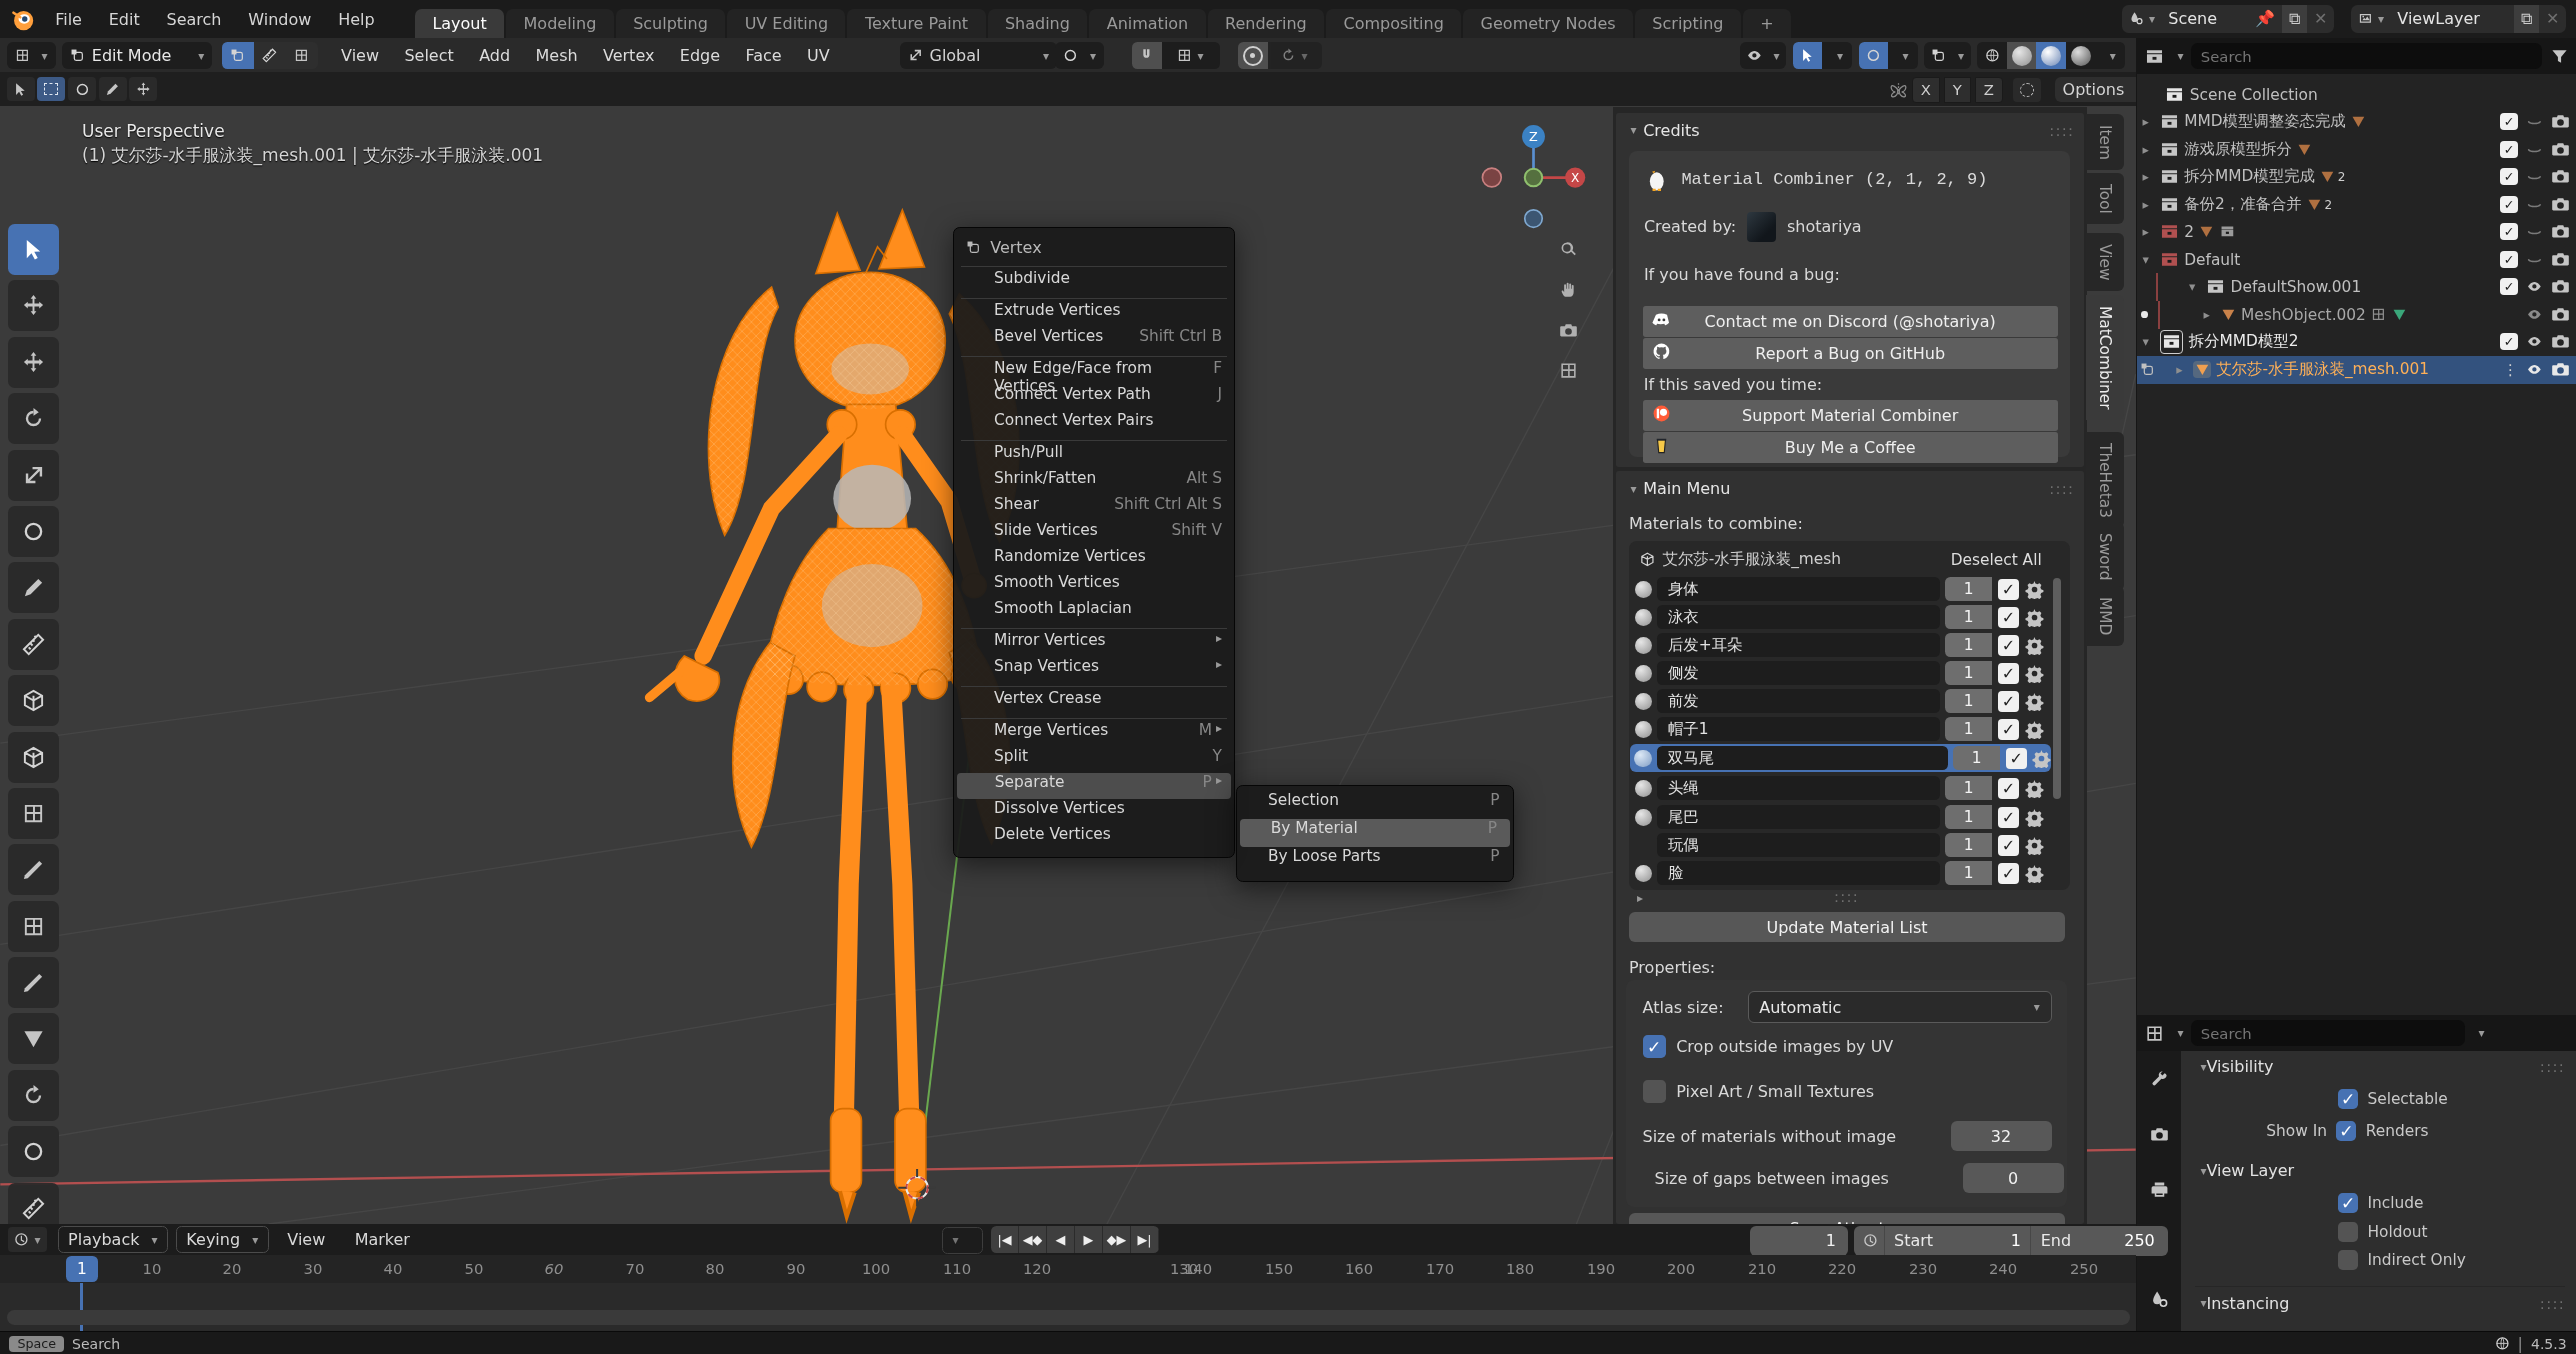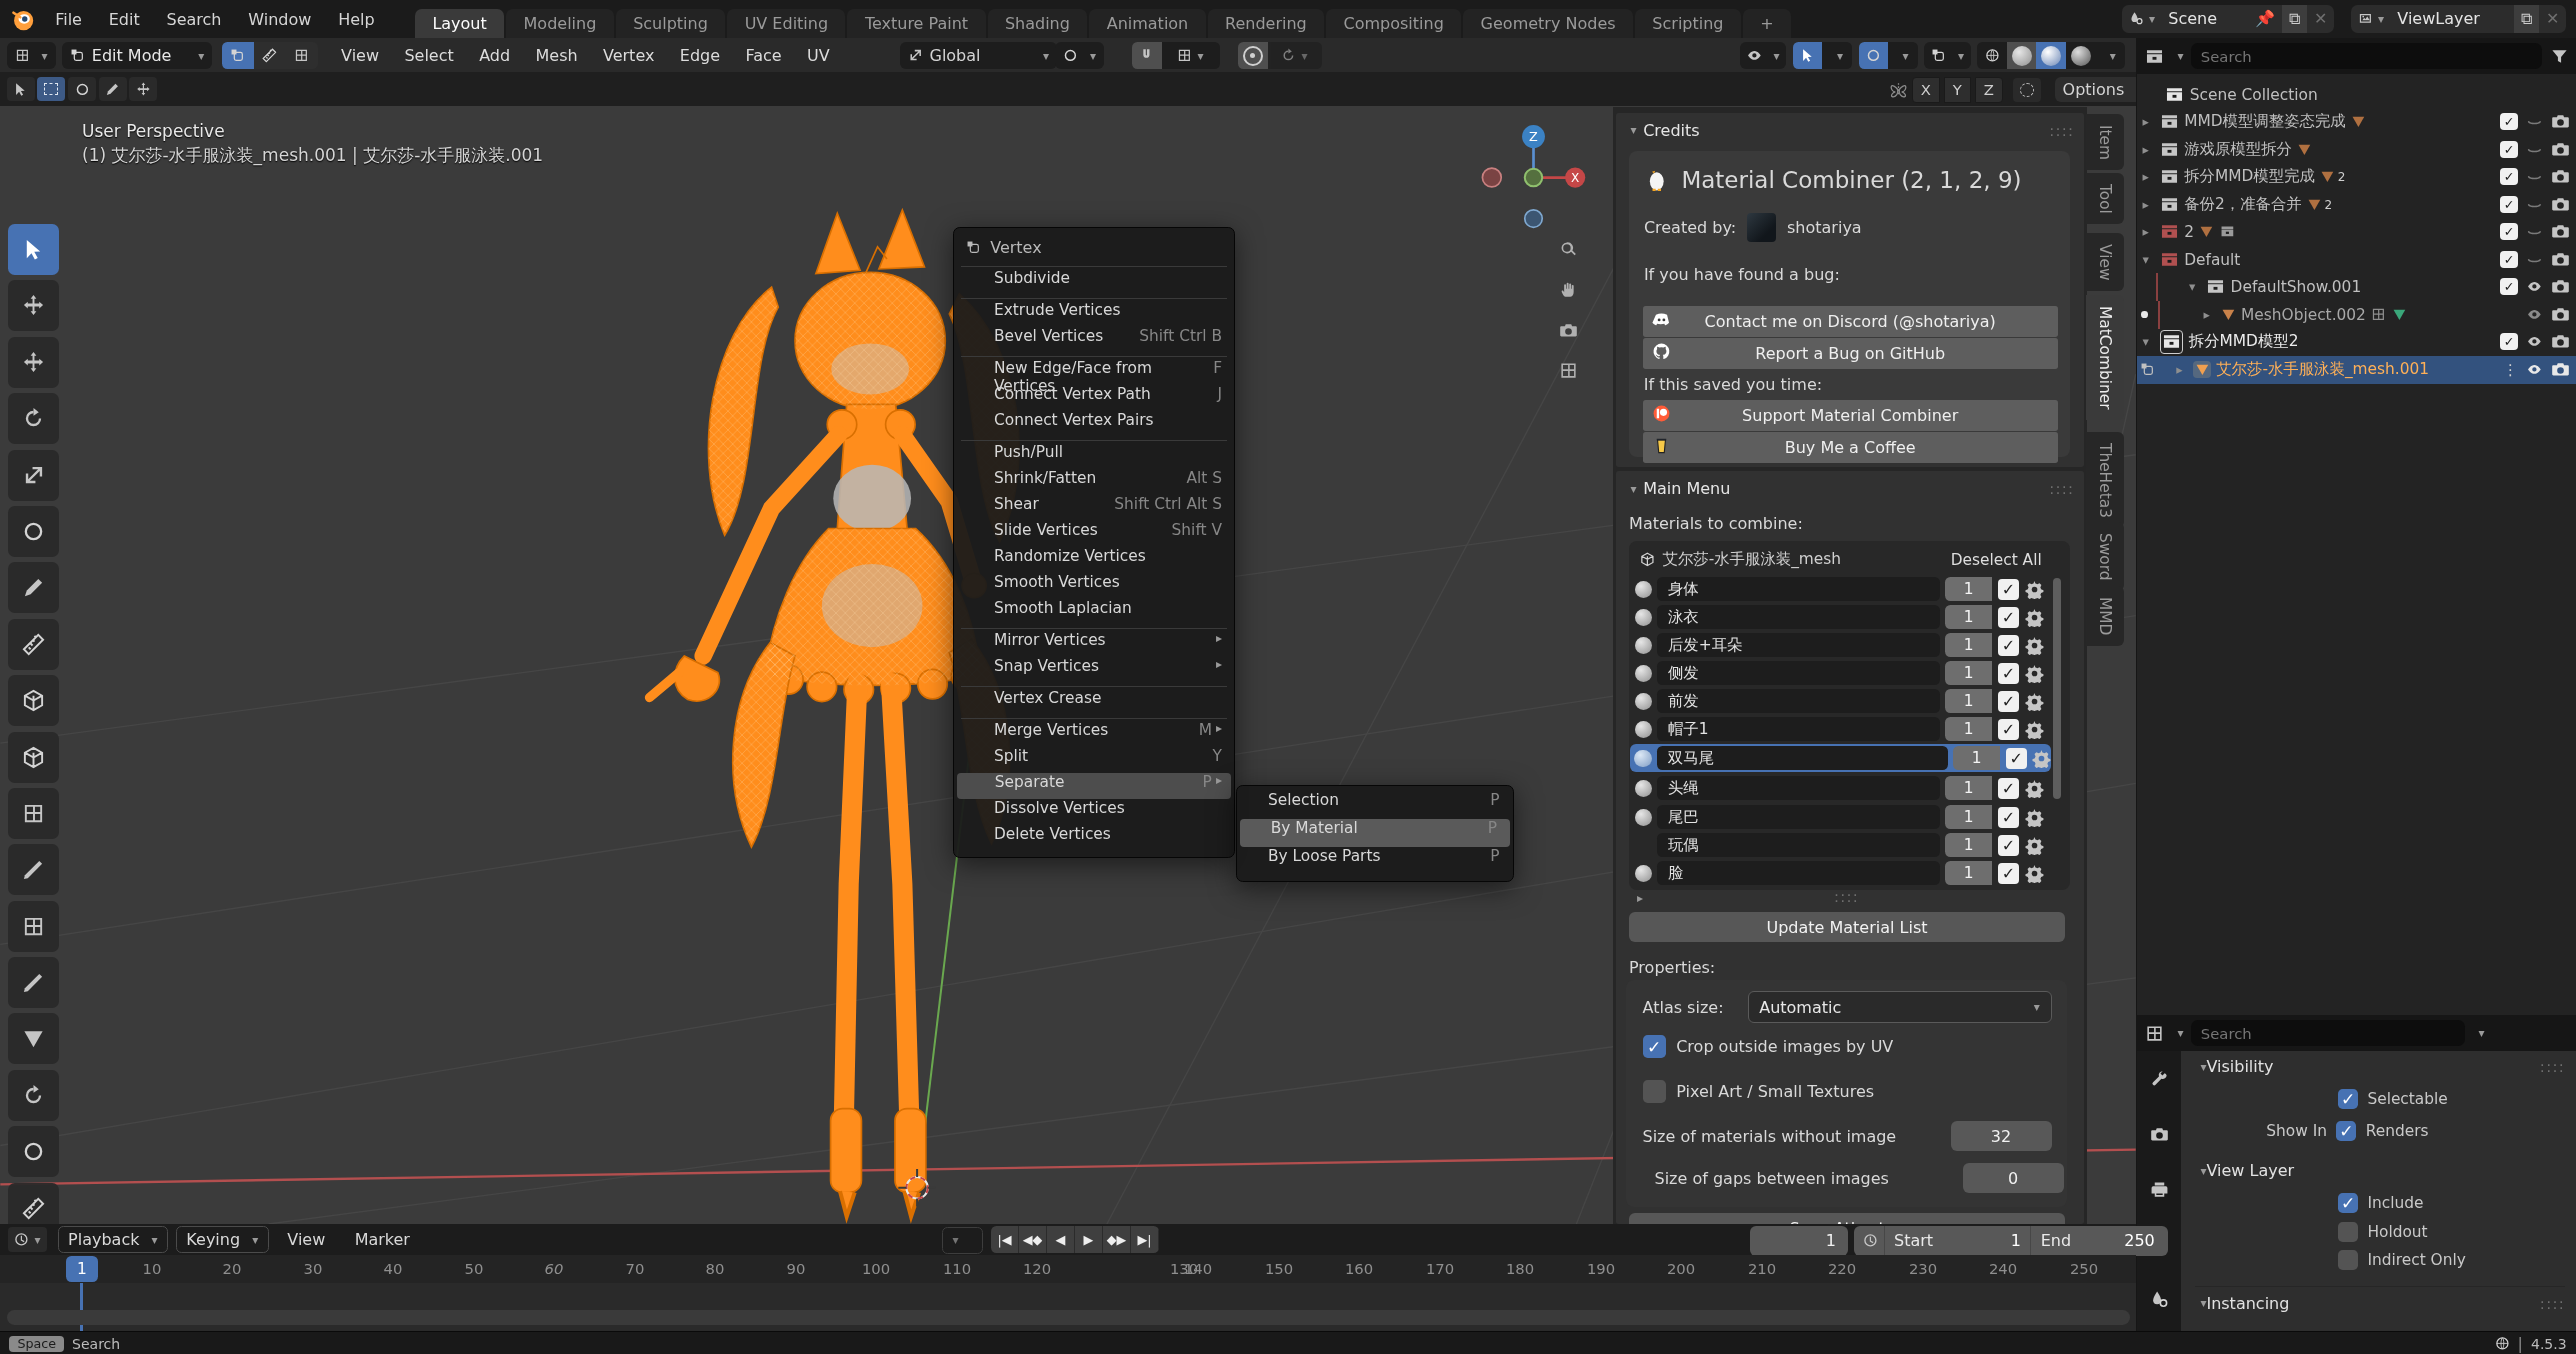--- a/index.html
+++ b/index.html
@@ -666,21 +666,21 @@
           <span>Credits</span>
           <span class="grip" style="margin-left:auto;">::::</span>
         </div>
         <div class="inner" style="top:38px;height:306px;">
           <div class="row" style="padding:16px 14.8px 0 14.8px;gap:12px;">
             <svg width="25.5" height="25.5" viewBox="0 0 24 24">
               <ellipse cx="12" cy="13.5" rx="6.5" ry="8.5" fill="#f4f4f4"></ellipse>
               <path d="M7.5 4.5 L10.5 3.5 L9.5 6z" fill="#f5a623"></path>
               <path d="M8 21.5h3M13 21.5h3" stroke="#f5a623" stroke-width="2"></path>
             </svg>
-            <span class="lbl" style="font-size:23px;">Material Combiner (2, 1, 2, 9)</span>
+            <span class="lbl" style="font-size:17px;font-family:Liberation Mono, monospace;">Material Combiner (2, 1, 2, 9)</span>
           </div>
           <div class="row" style="padding:20px 14.8px 0 14.8px;gap:10.7px;">
             <span class="lbl">Created by:</span>
             <span style="width:29.5px;height:29.5px;border-radius:4px;background:linear-gradient(135deg,#2e3840,#11161b 70%);display:inline-block;"></span>
             <span class="lbl">shotariya</span>
           </div>
           <div class="lbl" style="padding:23px 14.8px 0 14.8px;">If you have found a bug:</div>
         </div>
         <div class="sbtn" style="top:193px;">
           <svg class="ic bico" style="fill:#fff;" viewBox="0 0 28 28" width="19" height="19">

